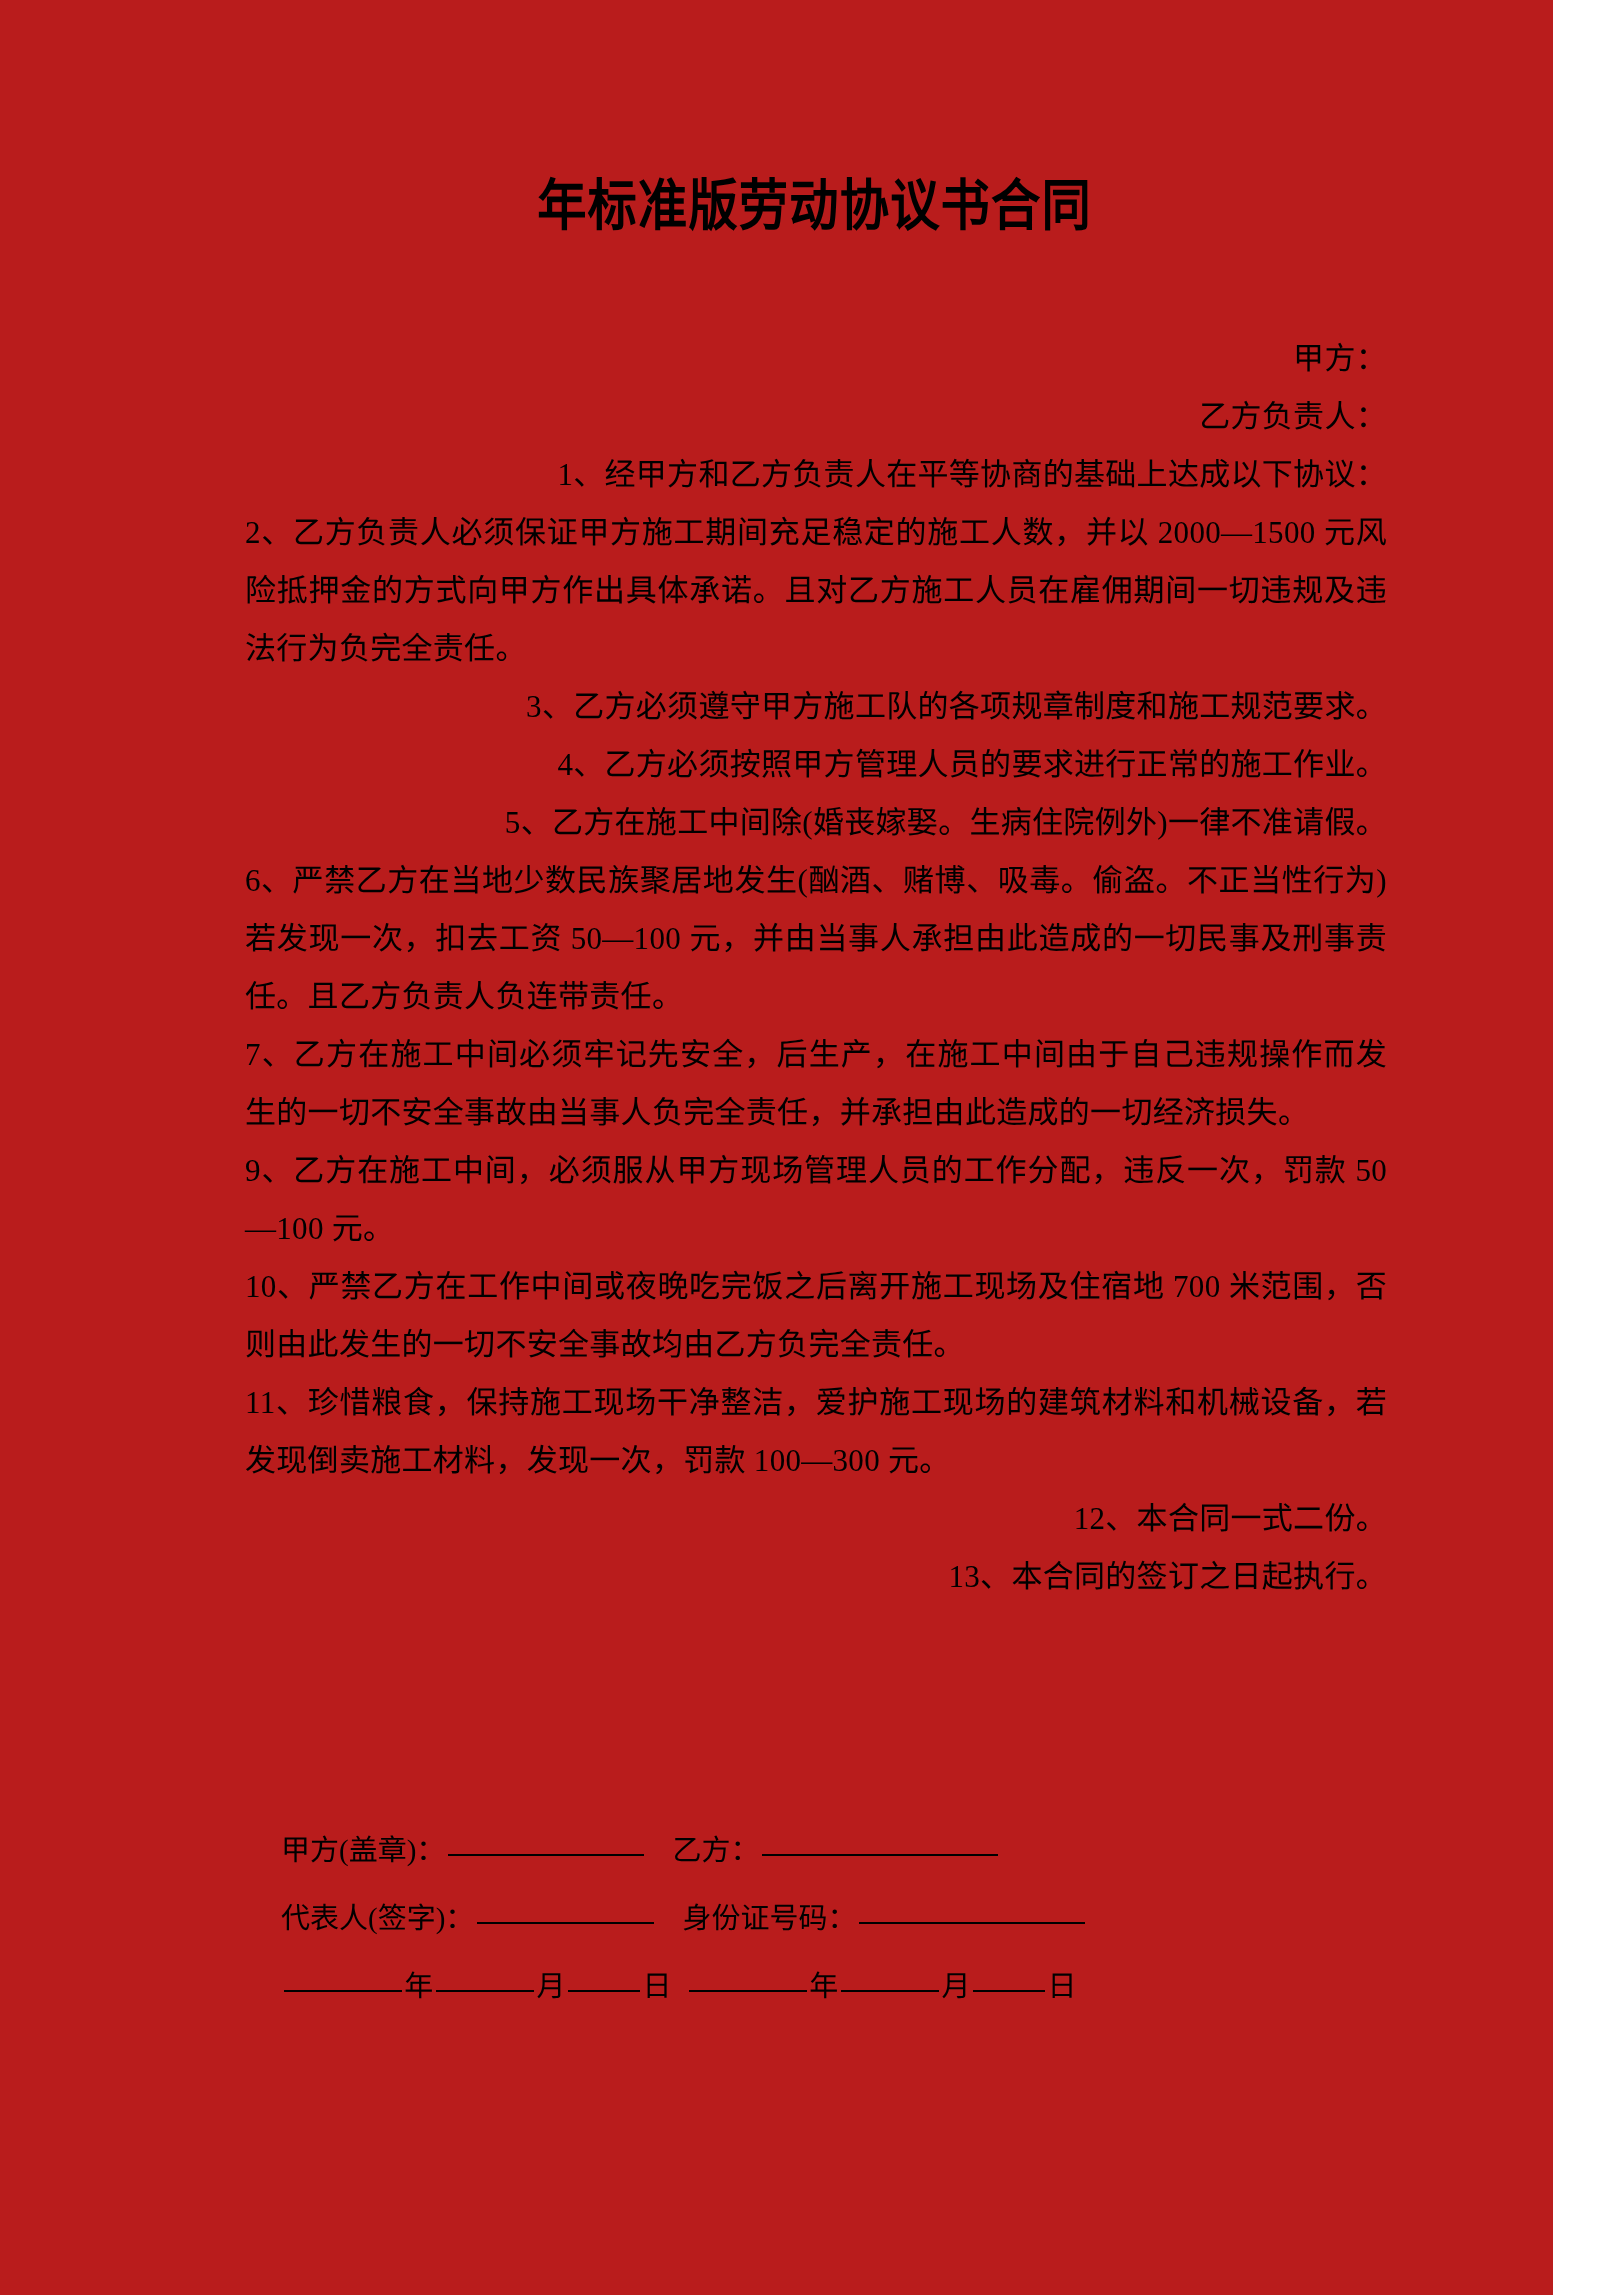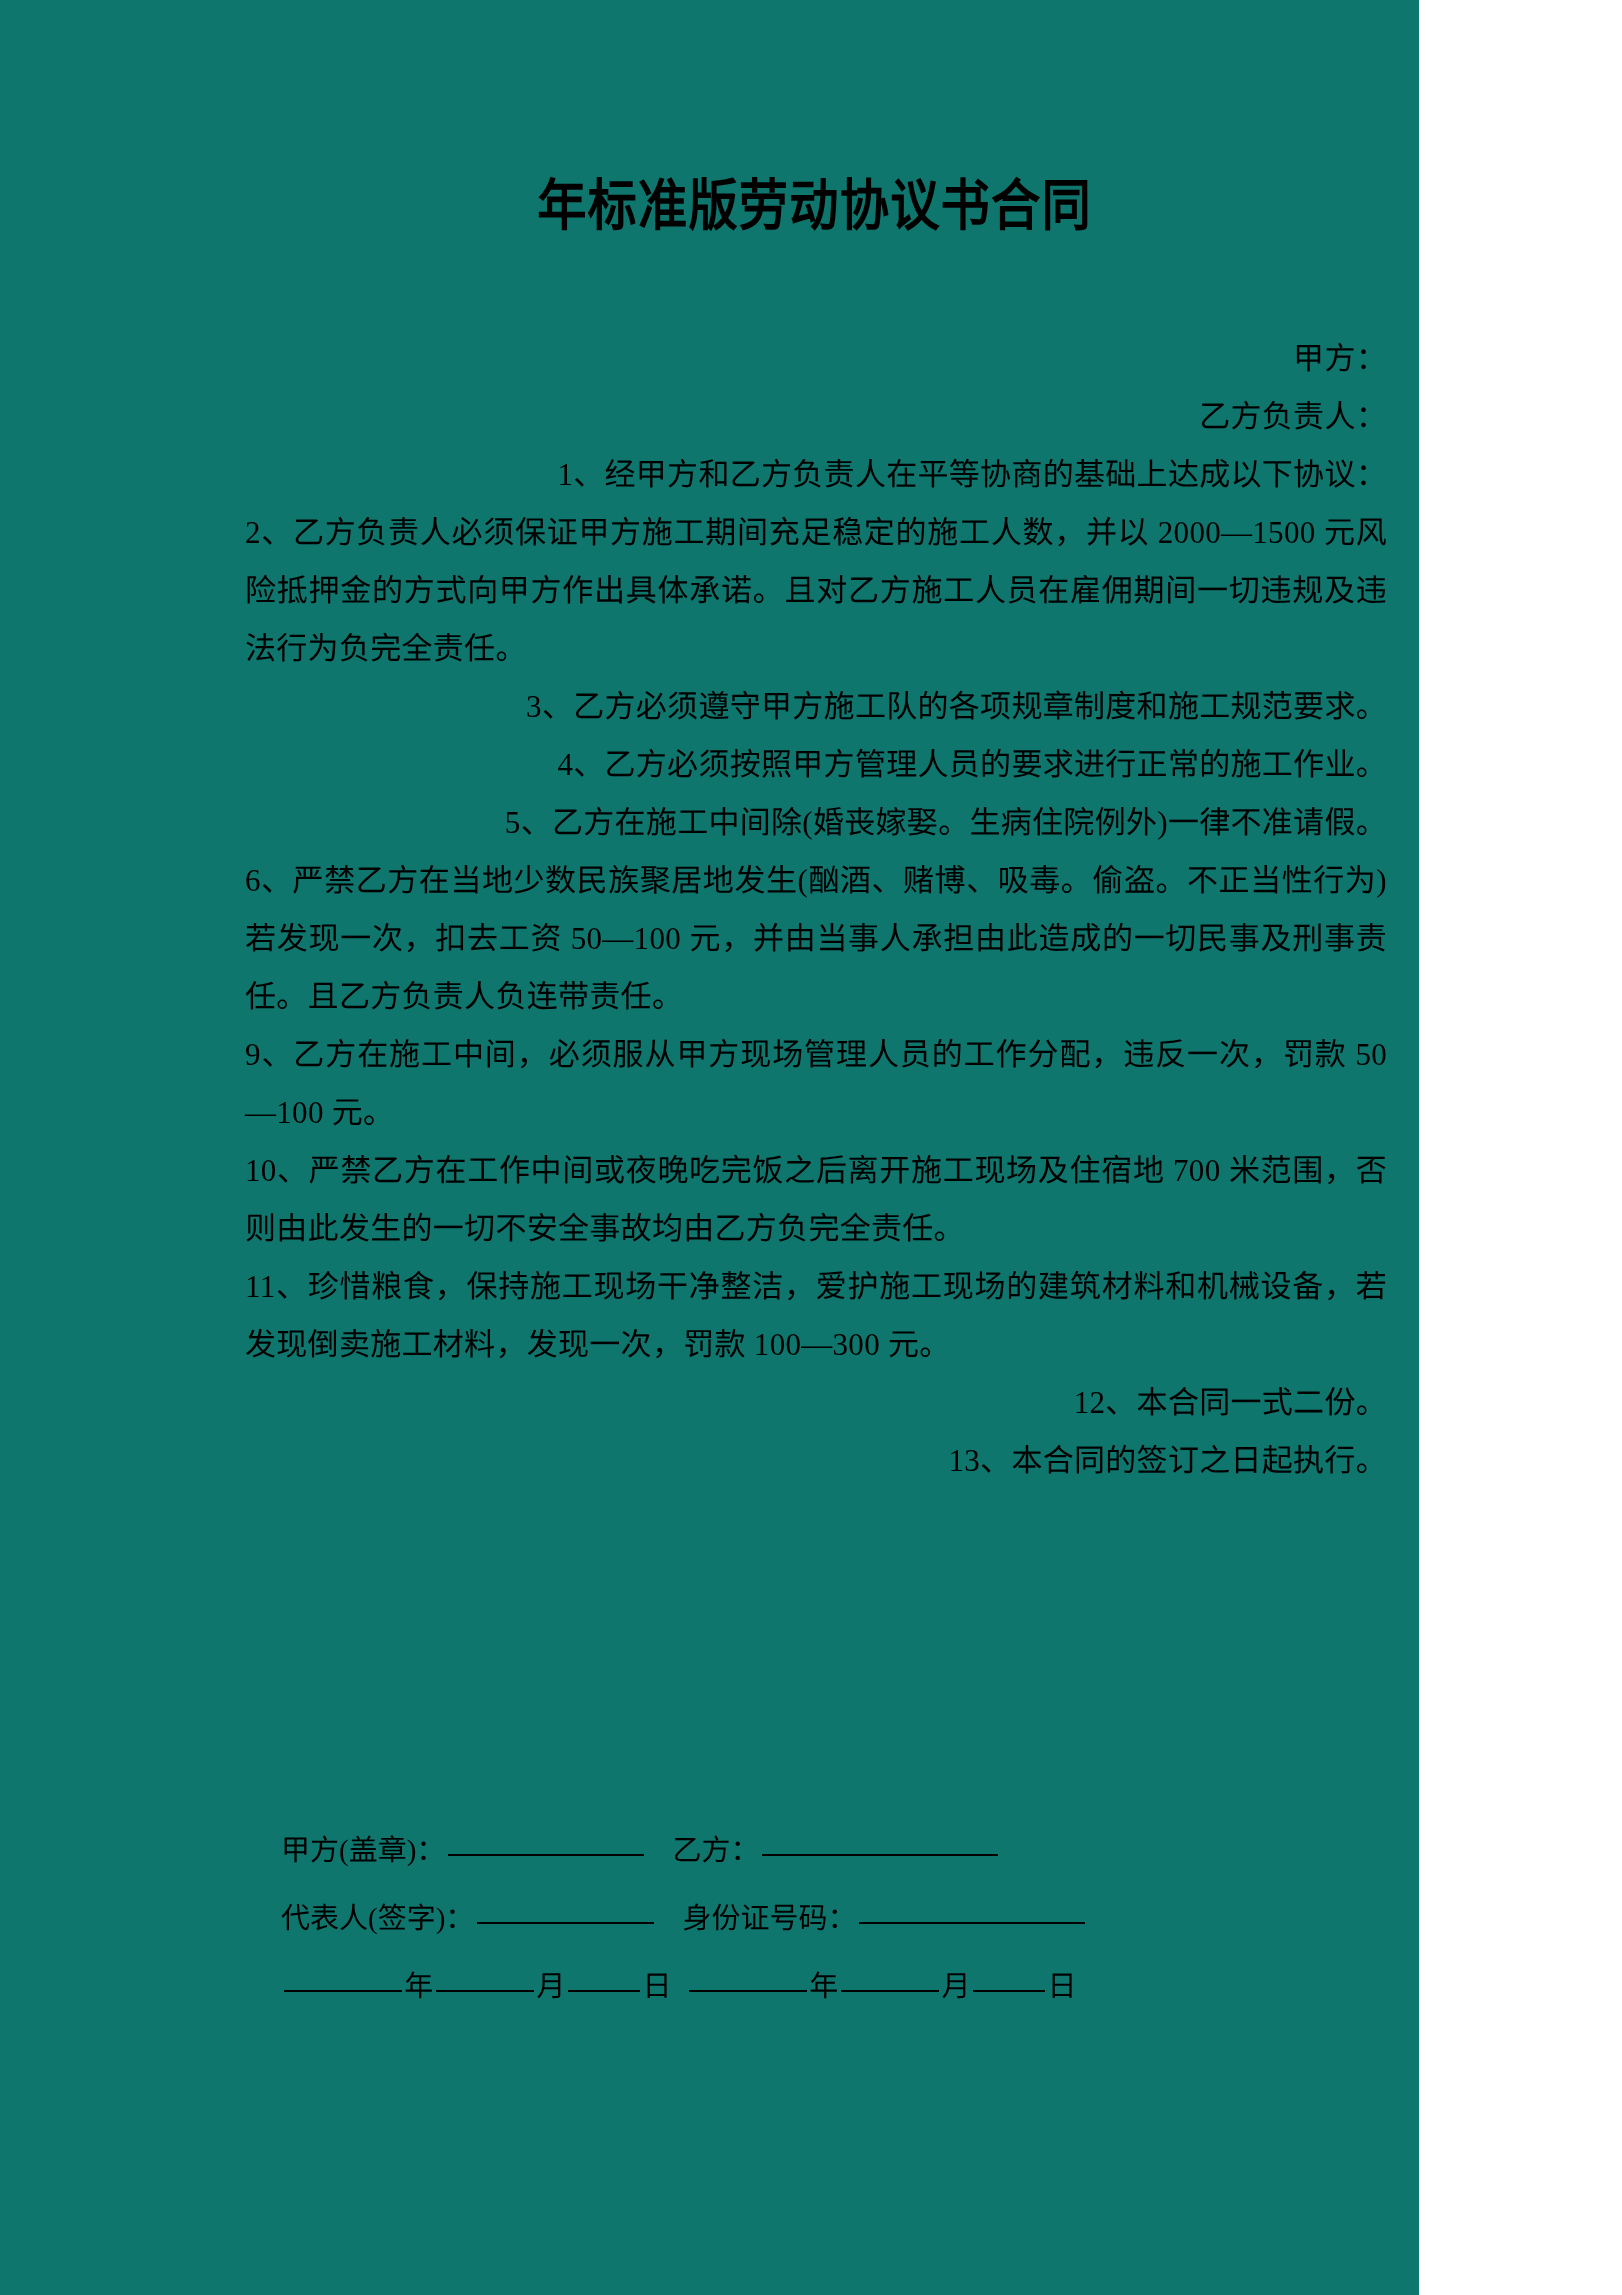--- a/index.html
+++ b/index.html
@@ -3,23 +3,23 @@
 <meta charset="utf-8">
 <title>年标准版劳动协议书合同</title>
 <style>
   html, body {
     margin: 0;
     padding: 0;
     background: #ffffff;
   }
   .page {
     position: relative;
-    width: 1419px;
+    width: 1553px;
     height: 2295px;
-    background: #0f766e;
+    background: #b91c1c;
     box-sizing: border-box;
     font-family: "Liberation Serif", "DejaVu Serif", serif;
     color: #000000;
     overflow: hidden;
   }
 
   
   .doc-title {
     margin: 0;
     padding: 0;
@@ -125,20 +125,21 @@
     <p class="para">2、乙方负责人必须保证甲方施工期间充足稳定的施工人数，并以 2000—1500 元风险抵押金的方式向甲方作出具体承诺。且对乙方施工人员在雇佣期间一切违规及违法行为负完全责任。</p>
 
     <p class="para tight">3、乙方必须遵守甲方施工队的各项规章制度和施工规范要求。</p>
 
     <p class="para tight">4、乙方必须按照甲方管理人员的要求进行正常的施工作业。</p>
 
     <p class="para tight">5、乙方在施工中间除(婚丧嫁娶。生病住院例外)一律不准请假。</p>
 
     <p class="para">6、严禁乙方在当地少数民族聚居地发生(酗酒、赌博、吸毒。偷盗。不正当性行为)若发现一次，扣去工资 50—100 元，并由当事人承担由此造成的一切民事及刑事责任。且乙方负责人负连带责任。</p>
 
+    <p class="para">7、乙方在施工中间必须牢记先安全，后生产，在施工中间由于自己违规操作而发生的一切不安全事故由当事人负完全责任，并承担由此造成的一切经济损失。</p>
 
 
     <p class="para">9、乙方在施工中间，必须服从甲方现场管理人员的工作分配，违反一次，罚款 50—100 元。</p>
 
     <p class="para">10、严禁乙方在工作中间或夜晚吃完饭之后离开施工现场及住宿地 700 米范围，否则由此发生的一切不安全事故均由乙方负完全责任。</p>
 
     <p class="para">11、珍惜粮食，保持施工现场干净整洁，爱护施工现场的建筑材料和机械设备，若发现倒卖施工材料，发现一次，罚款 100—300 元。</p>
 
     <p class="para tight">12、本合同一式二份。</p>
 

